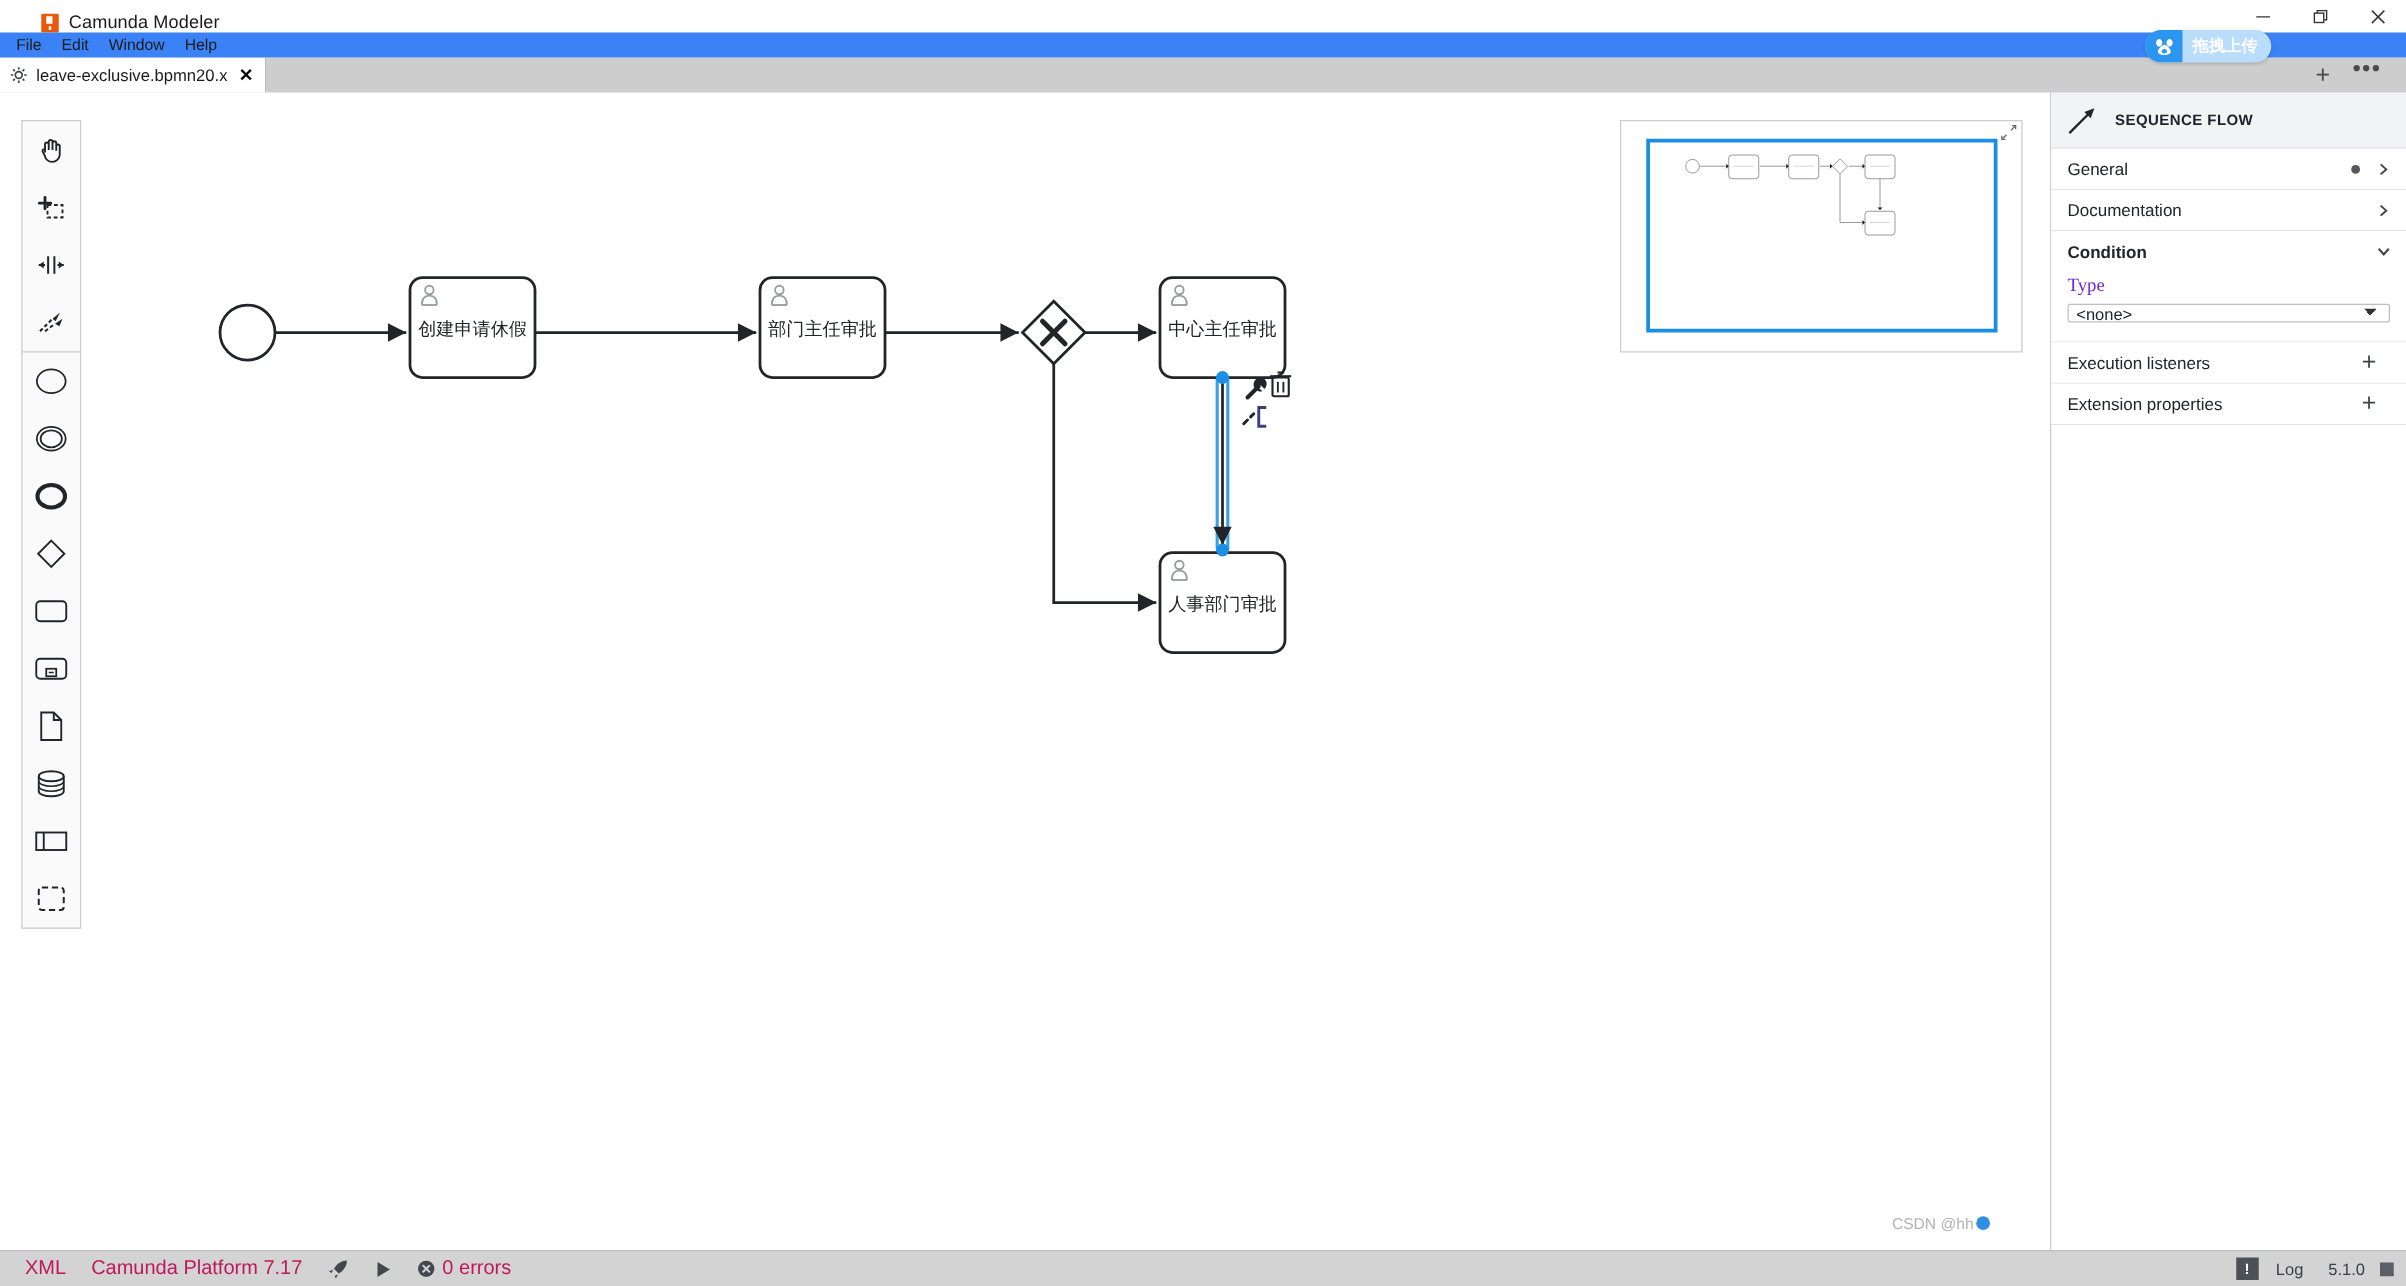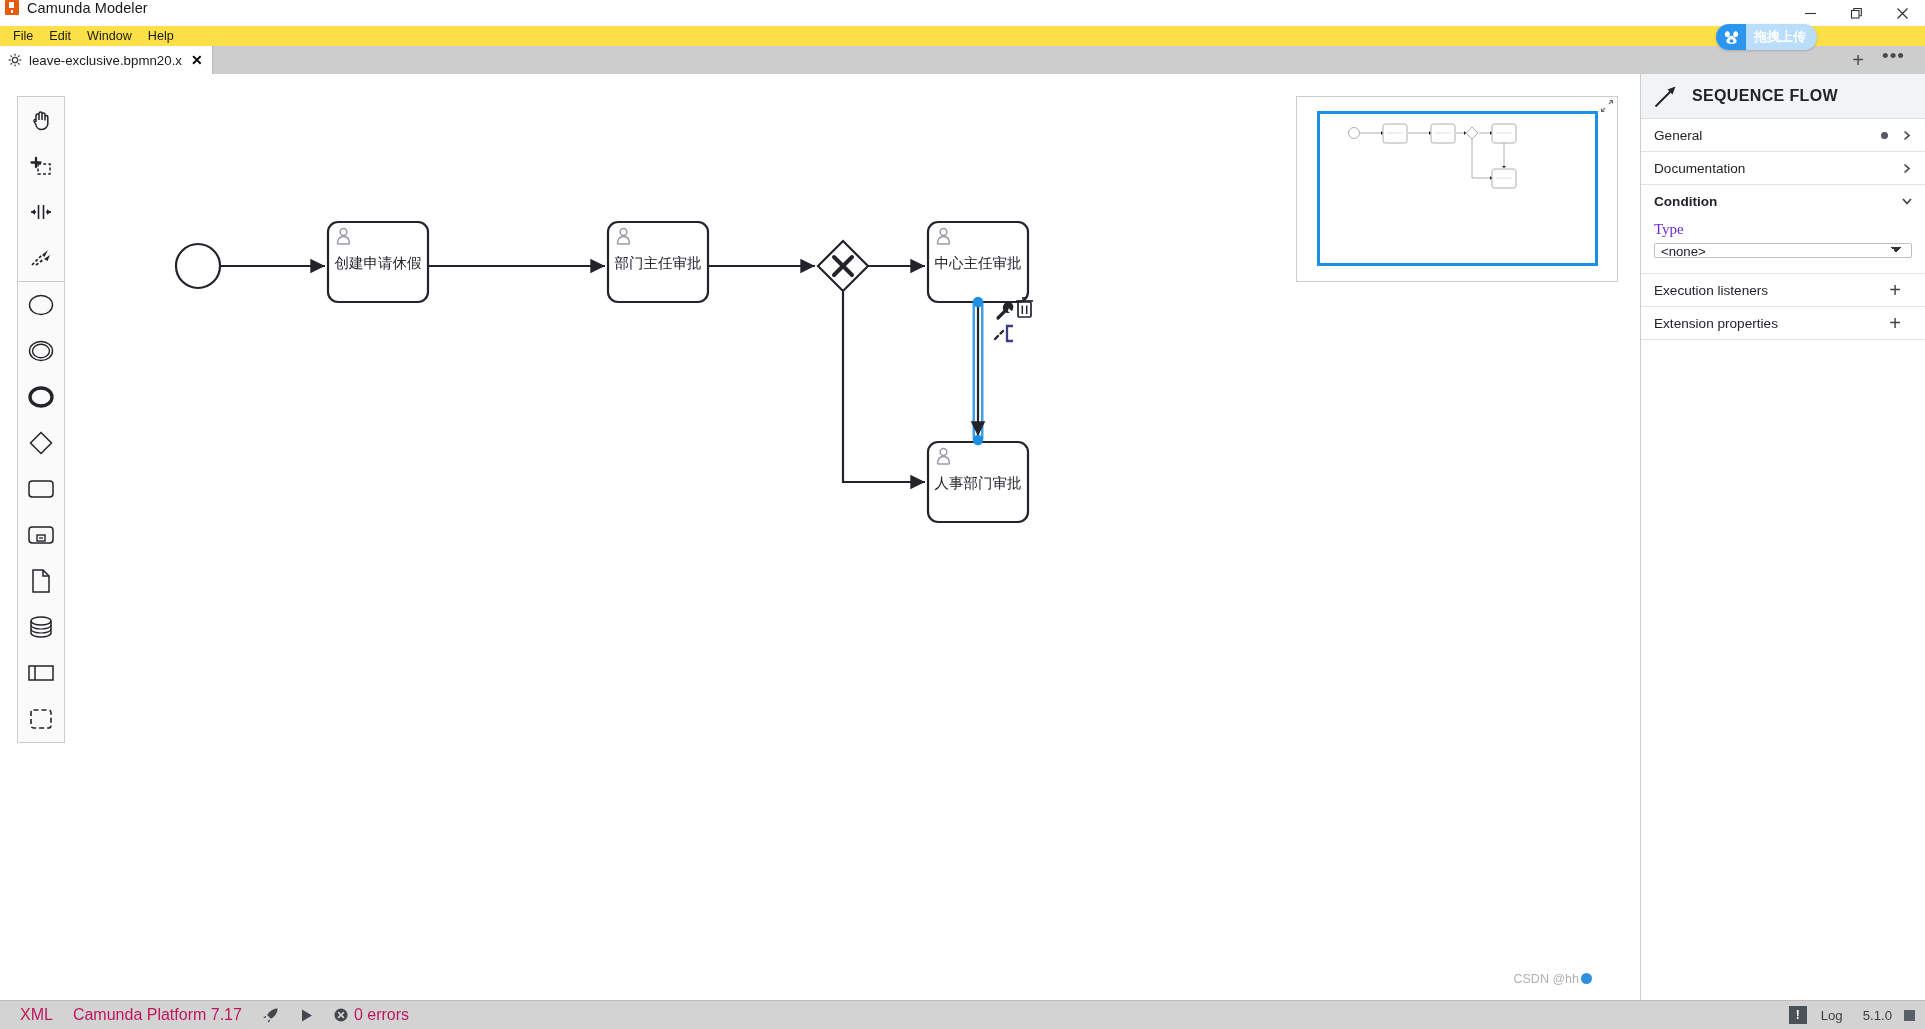--- a/index.html
+++ b/index.html
@@ -13,24 +13,25 @@
   .app {
     position: relative;
     width: 1925px; height: 1029px;
     background: #ffffff;
     display: flex; flex-direction: column;
   }
 
   
   .titlebar {
     height: 26px; flex: 0 0 26px;
-    display: flex; align-items: flex-start;
+    display: flex; align-items: flex-end;
     background: #ffffff;
     position: relative;
     z-index: 40;
+    padding-left: 28px;
   }
   .app-icon {
     width: 14px; height: 15px;
     margin-left: 5px; margin-right: 8px;
     background: #e8590c;
     position: relative; flex: 0 0 auto;
     border-radius: 1px;
   }
   .app-icon:after {
     content: ""; position: absolute;
@@ -53,21 +54,21 @@
     width: 46px; height: 26px;
     display: flex; align-items: center; justify-content: center;
     color: #333; font-size: 13px;
   }
   .win-btn svg { display: block; }
 
   
   .menubar {
     height: 20px; flex: 0 0 20px;
     display: flex; align-items: center;
-    background: #fde047;
+    background: #3b82f6;
     padding-left: 5px;
     z-index: 40;
   }
   .menu-item {
     font-size: 12.6px; color: #1a1a1a;
     padding: 0 8px; line-height: 20px;
     white-space: nowrap;
   }
 
   
@@ -187,21 +188,21 @@
   }
   .props-header {
     height: 45px; flex: 0 0 45px;
     background: #f2f3f5;
     display: flex; align-items: center;
     padding-left: 12px; gap: 13px;
     border-bottom: 1px solid #dedede;
   }
   .props-header-icon { width: 26px; height: 26px; flex: 0 0 auto; }
   .props-header-title {
-    font-size: 16px; font-weight: bold;
+    font-size: 12px; font-weight: bold;
     color: #20232a; letter-spacing: .35px;
   }
   .props-group {
     border-bottom: 1px solid #e3e3e3;
   }
   .props-group-head {
     height: 32px;
     display: flex; align-items: center;
     padding: 0 12px 0 13px;
     background: #ffffff;

